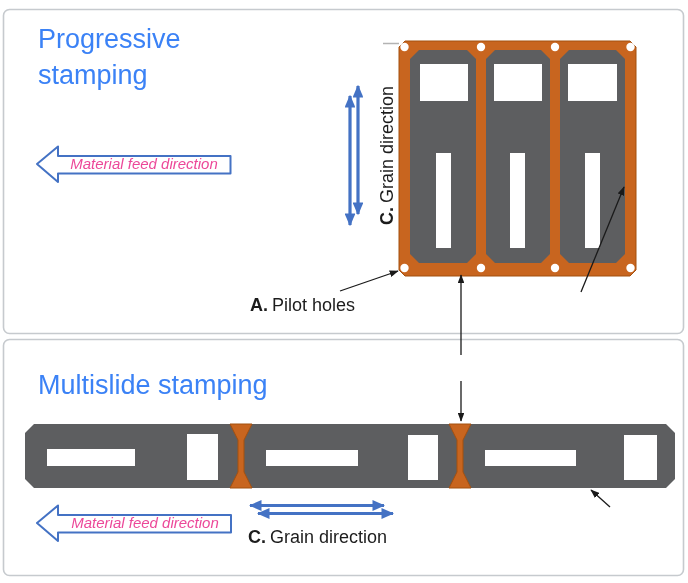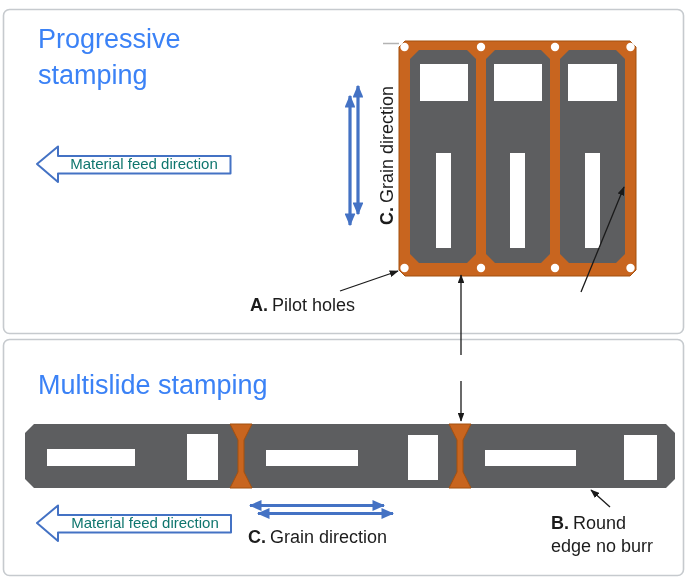--- a/index.html
+++ b/index.html
@@ -10,21 +10,21 @@
   .canvas svg{position:absolute;left:0;top:0;}
   .txt{position:absolute;z-index:2;}
   .title{
     font-size:27px;line-height:1.32;letter-spacing:0;
     color:#3b82f6;
   }
   .lbl{font-size:18px;line-height:1.28;color:#1c1c1c;white-space:nowrap;}
   .lbl b{margin-right:4px;font-weight:bold;}
   .wrap{white-space:normal;}
   .feed{
-    font-size:15px;text-align:center;color:#0f766e;
+    font-style:italic;font-size:15px;text-align:center;color:#ec4899;
     white-space:nowrap;
   }
   .vert{
     transform:rotate(-90deg);transform-origin:50% 50%;
     text-align:center;
   }
   
   .o-fill{fill:#C8651F;stroke:#A3500F;stroke-width:1;}
   .g-fill{fill:#5D5E60;stroke:none;}
   .w-fill{fill:#ffffff;stroke:none;}
@@ -114,15 +114,14 @@
   <div class="txt lbl" style="left:250px;top:294px;"><b>A.</b><span>Pilot holes</span></div>
 
 
   <div class="txt title" style="left:38px;top:360px;width:320px;margin-top:8px;">Multislide stamping</div>
 
 
   <div class="txt feed" style="left:60px;top:514px;width:170px;">Material feed direction</div>
 
   <div class="txt lbl" style="left:248px;top:526px;"><b>C.</b><span>Grain direction</span></div>
 
-  <div class="txt lbl wrap" style="left:551px;top:512px;width:114px;"><b>B.</b><span>Round edge no burr</span></div>
 
 </div>
 
 </body></html>

